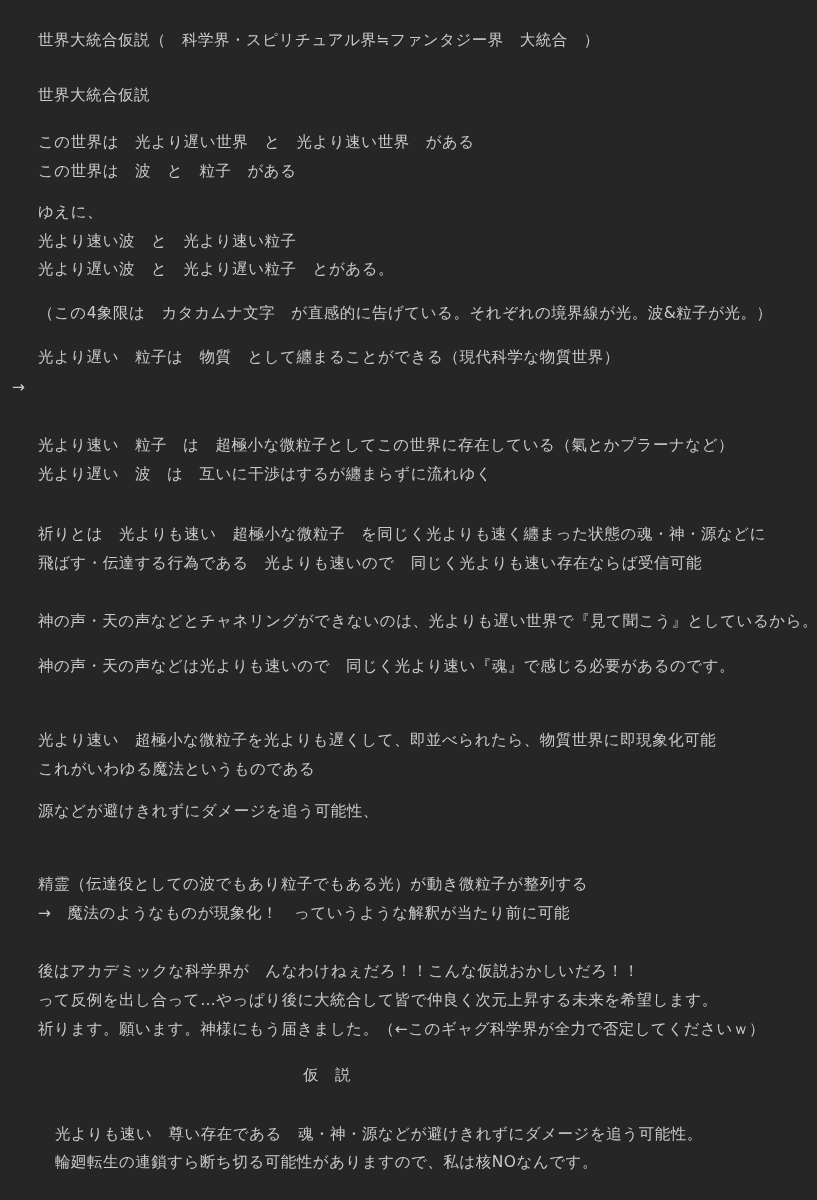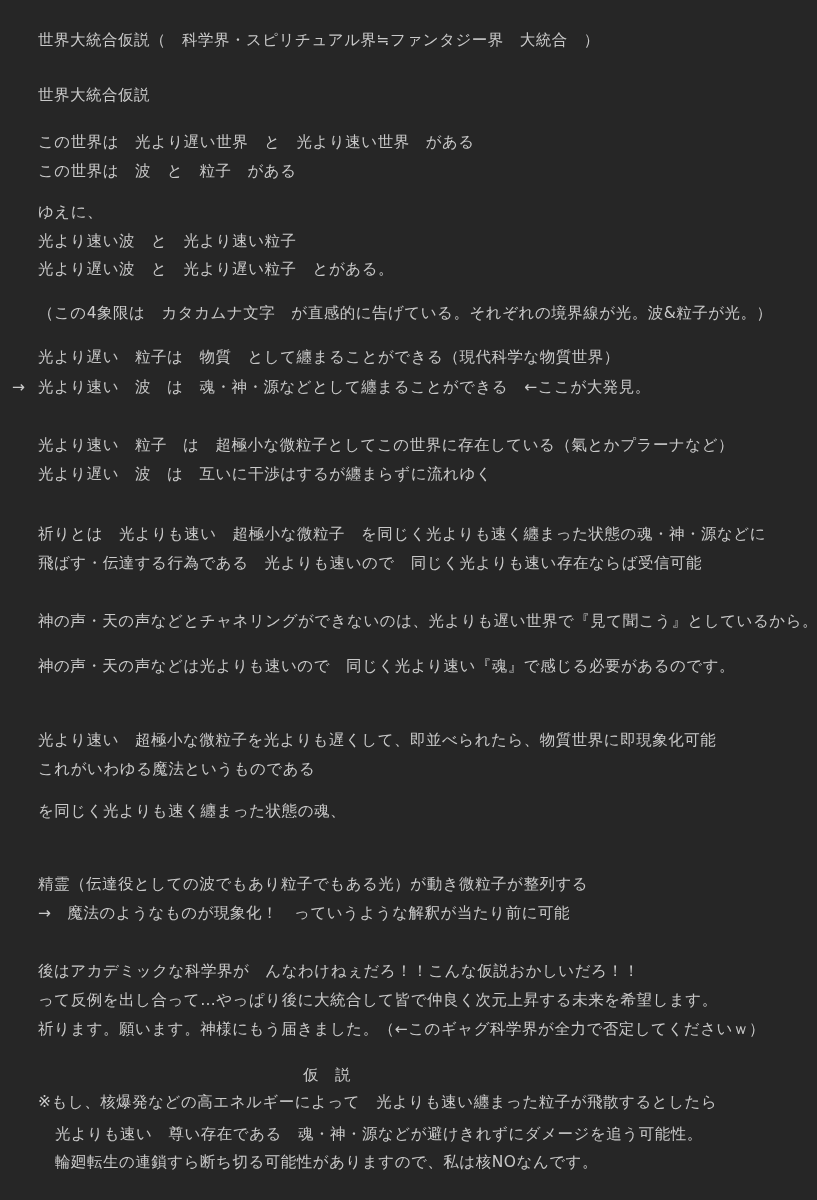--- a/index.html
+++ b/index.html
@@ -35,32 +35,30 @@
   <div class="ln" style="top:32px">世界大統合仮説（　科学界・スピリチュアル界≒ファンタジー界　大統合　）</div>
   <div class="ln" style="top:87px">世界大統合仮説</div>
   <div class="ln" style="top:134px">この世界は　光より遅い世界　と　光より速い世界　がある</div>
   <div class="ln" style="top:163px">この世界は　波　と　粒子　がある</div>
   <div class="ln" style="top:204px">ゆえに、</div>
   <div class="ln" style="top:233px">光より速い波　と　光より速い粒子</div>
   <div class="ln" style="top:261px">光より遅い波　と　光より遅い粒子　とがある。</div>
   <div class="ln" style="top:305px">（この4象限は　カタカムナ文字　が直感的に告げている。それぞれの境界線が光。波&amp;粒子が光。）</div>
   <div class="ln" style="top:349px">光より遅い　粒子は　物質　として纏まることができる（現代科学な物質世界）</div>
   <div class="ln marker" style="top:379px">→</div>
-  <div class="ln" style="top:379px">光より速い　波　は　魂・神・源などとして纏まることができる　←ここが大発見。</div>
   <div class="ln" style="top:437px">光より速い　粒子　は　超極小な微粒子としてこの世界に存在している（氣とかプラーナなど）</div>
   <div class="ln" style="top:466px">光より遅い　波　は　互いに干渉はするが纏まらずに流れゆく</div>
   <div class="ln" style="top:526px">祈りとは　光よりも速い　超極小な微粒子　を同じく光よりも速く纏まった状態の魂・神・源などに</div>
   <div class="ln" style="top:613px">神の声・天の声などとチャネリングができないのは、光よりも遅い世界で『見て聞こう』としているから。</div>
   <div class="ln" style="top:555px">飛ばす・伝達する行為である　光よりも速いので　同じく光よりも速い存在ならば受信可能</div>
   <div class="ln" style="top:658px">神の声・天の声などは光よりも速いので　同じく光より速い『魂』で感じる必要があるのです。</div>
   <div class="ln" style="top:732px">光より速い　超極小な微粒子を光よりも遅くして、即並べられたら、物質世界に即現象化可能</div>
   <div class="ln" style="top:761px">これがいわゆる魔法というものである</div>
-  <div class="ln" style="top:803px">を同じく光よりも速く纏まった状態の魂、</div>
+  <div class="ln" style="top:803px">源などが避けきれずにダメージを追う可能性、</div>
   <div class="ln" style="top:905px">→　魔法のようなものが現象化！　っていうような解釈が当たり前に可能</div>
   <div class="ln" style="top:876px">精霊（伝達役としての波でもあり粒子でもある光）が動き微粒子が整列する</div>
   <div class="ln" style="top:992px">って反例を出し合って…やっぱり後に大統合して皆で仲良く次元上昇する未来を希望します。</div>
   <div class="ln" style="top:963px">後はアカデミックな科学界が　んなわけねぇだろ！！こんな仮説おかしいだろ！！</div>
   <div class="ln" style="top:1021px">祈ります。願います。神様にもう届きました。（←このギャグ科学界が全力で否定してくださいｗ）</div>
   <div class="ln heading" style="top:1067px">仮　説</div>
-  <div class="ln" style="top:1094px">※もし、核爆発などの高エネルギーによって　光よりも速い纏まった粒子が飛散するとしたら</div>
   <div class="ln indent" style="top:1126px">光よりも速い　尊い存在である　魂・神・源などが避けきれずにダメージを追う可能性。</div>
   <div class="ln indent" style="top:1154px">輪廻転生の連鎖すら断ち切る可能性がありますので、私は核NOなんです。</div>
 </div>
 
 </body></html>

